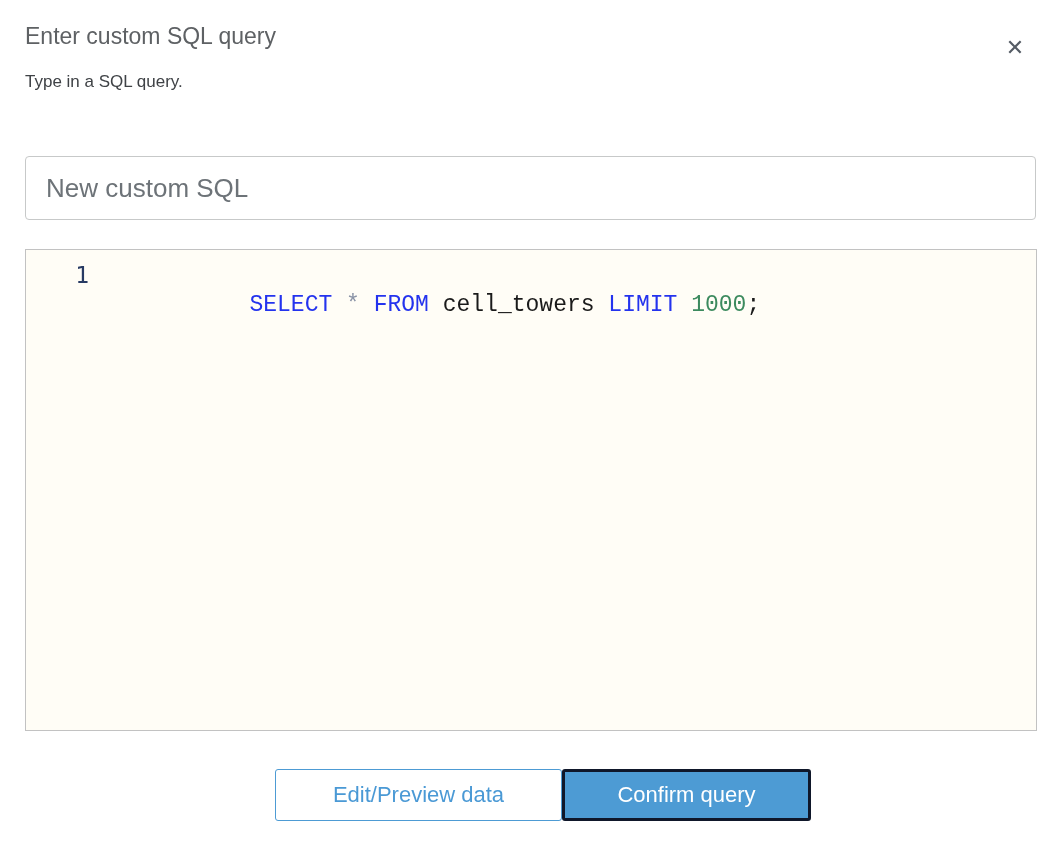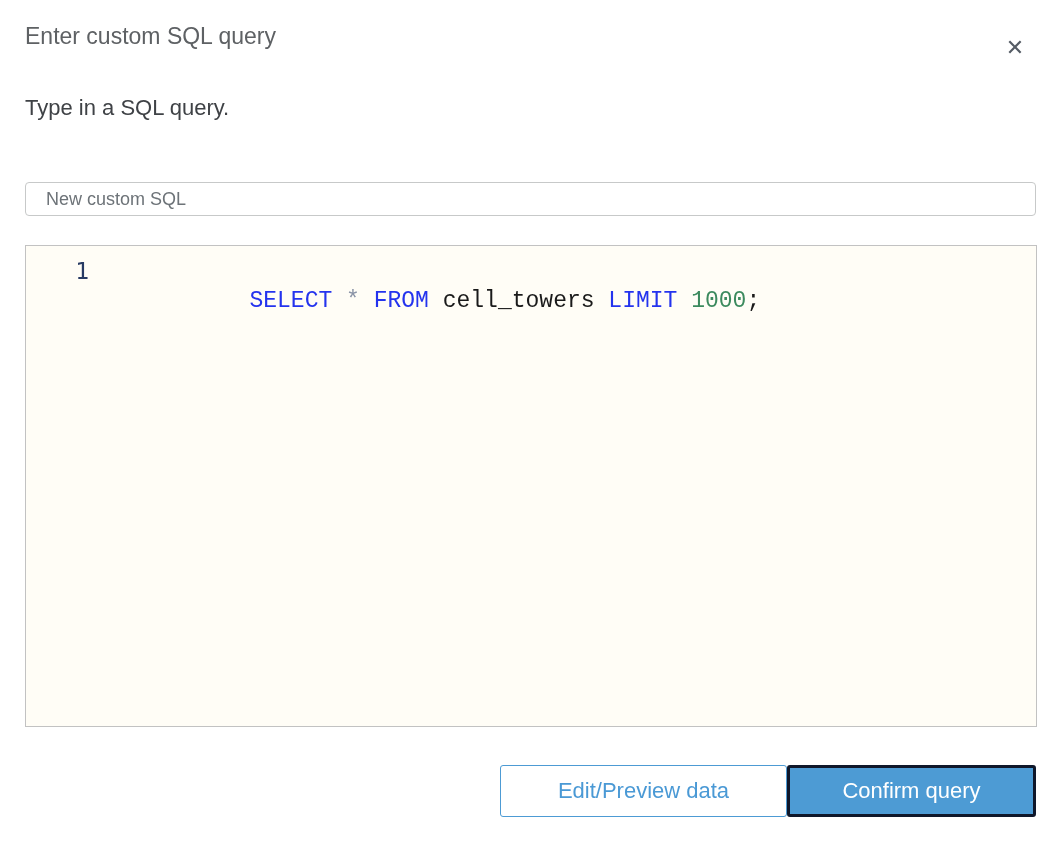--- a/index.html
+++ b/index.html
@@ -25,36 +25,36 @@
     border: none;
     background: transparent;
     cursor: pointer;
     font-size: 22px;
     line-height: 32px;
     color: #545b64;
     padding: 0;
   }
 
   .dialog-subtitle {
-    margin-top: 38px;
-    font-size: 22px;
+    margin-top: 12px;
+    font-size: 17px;
     line-height: 28px;
     color: #3f4246;
   }
 
   .query-name-input {
     display: block;
     margin-top: 60px;
     width: 1011px;
-    height: 34px;
+    height: 64px;
     border: 1px solid #c7c9c9;
     border-radius: 4px;
     padding: 16px 20px;
     font-family: "Liberation Sans", "DejaVu Sans", sans-serif;
-    font-size: 18px;
+    font-size: 26px;
     color: #6d7378;
     background: #ffffff;
     outline: none;
   }
 
   .sql-editor {
     margin-top: 29px;
     width: 1012px;
     height: 482px;
     border: 1px solid #c2c2c2;
@@ -90,21 +90,21 @@
 
   .tok-kw  { color: #2433ee; }
   .tok-op  { color: #8a93a6; }
   .tok-id  { color: #1a1a1a; }
   .tok-num { color: #3c8a5e; }
   .tok-pl  { color: #1a1a1a; }
 
   .footer {
     margin-top: 38px;
     display: flex;
-    justify-content: flex-end;
+    justify-content: center;
     align-items: center;
     padding-left: 25px;
   }
 
   .btn {
     height: 52px;
     border-radius: 3px;
     font-family: "Liberation Sans", "DejaVu Sans", sans-serif;
     font-size: 22px;
     font-weight: 500;

